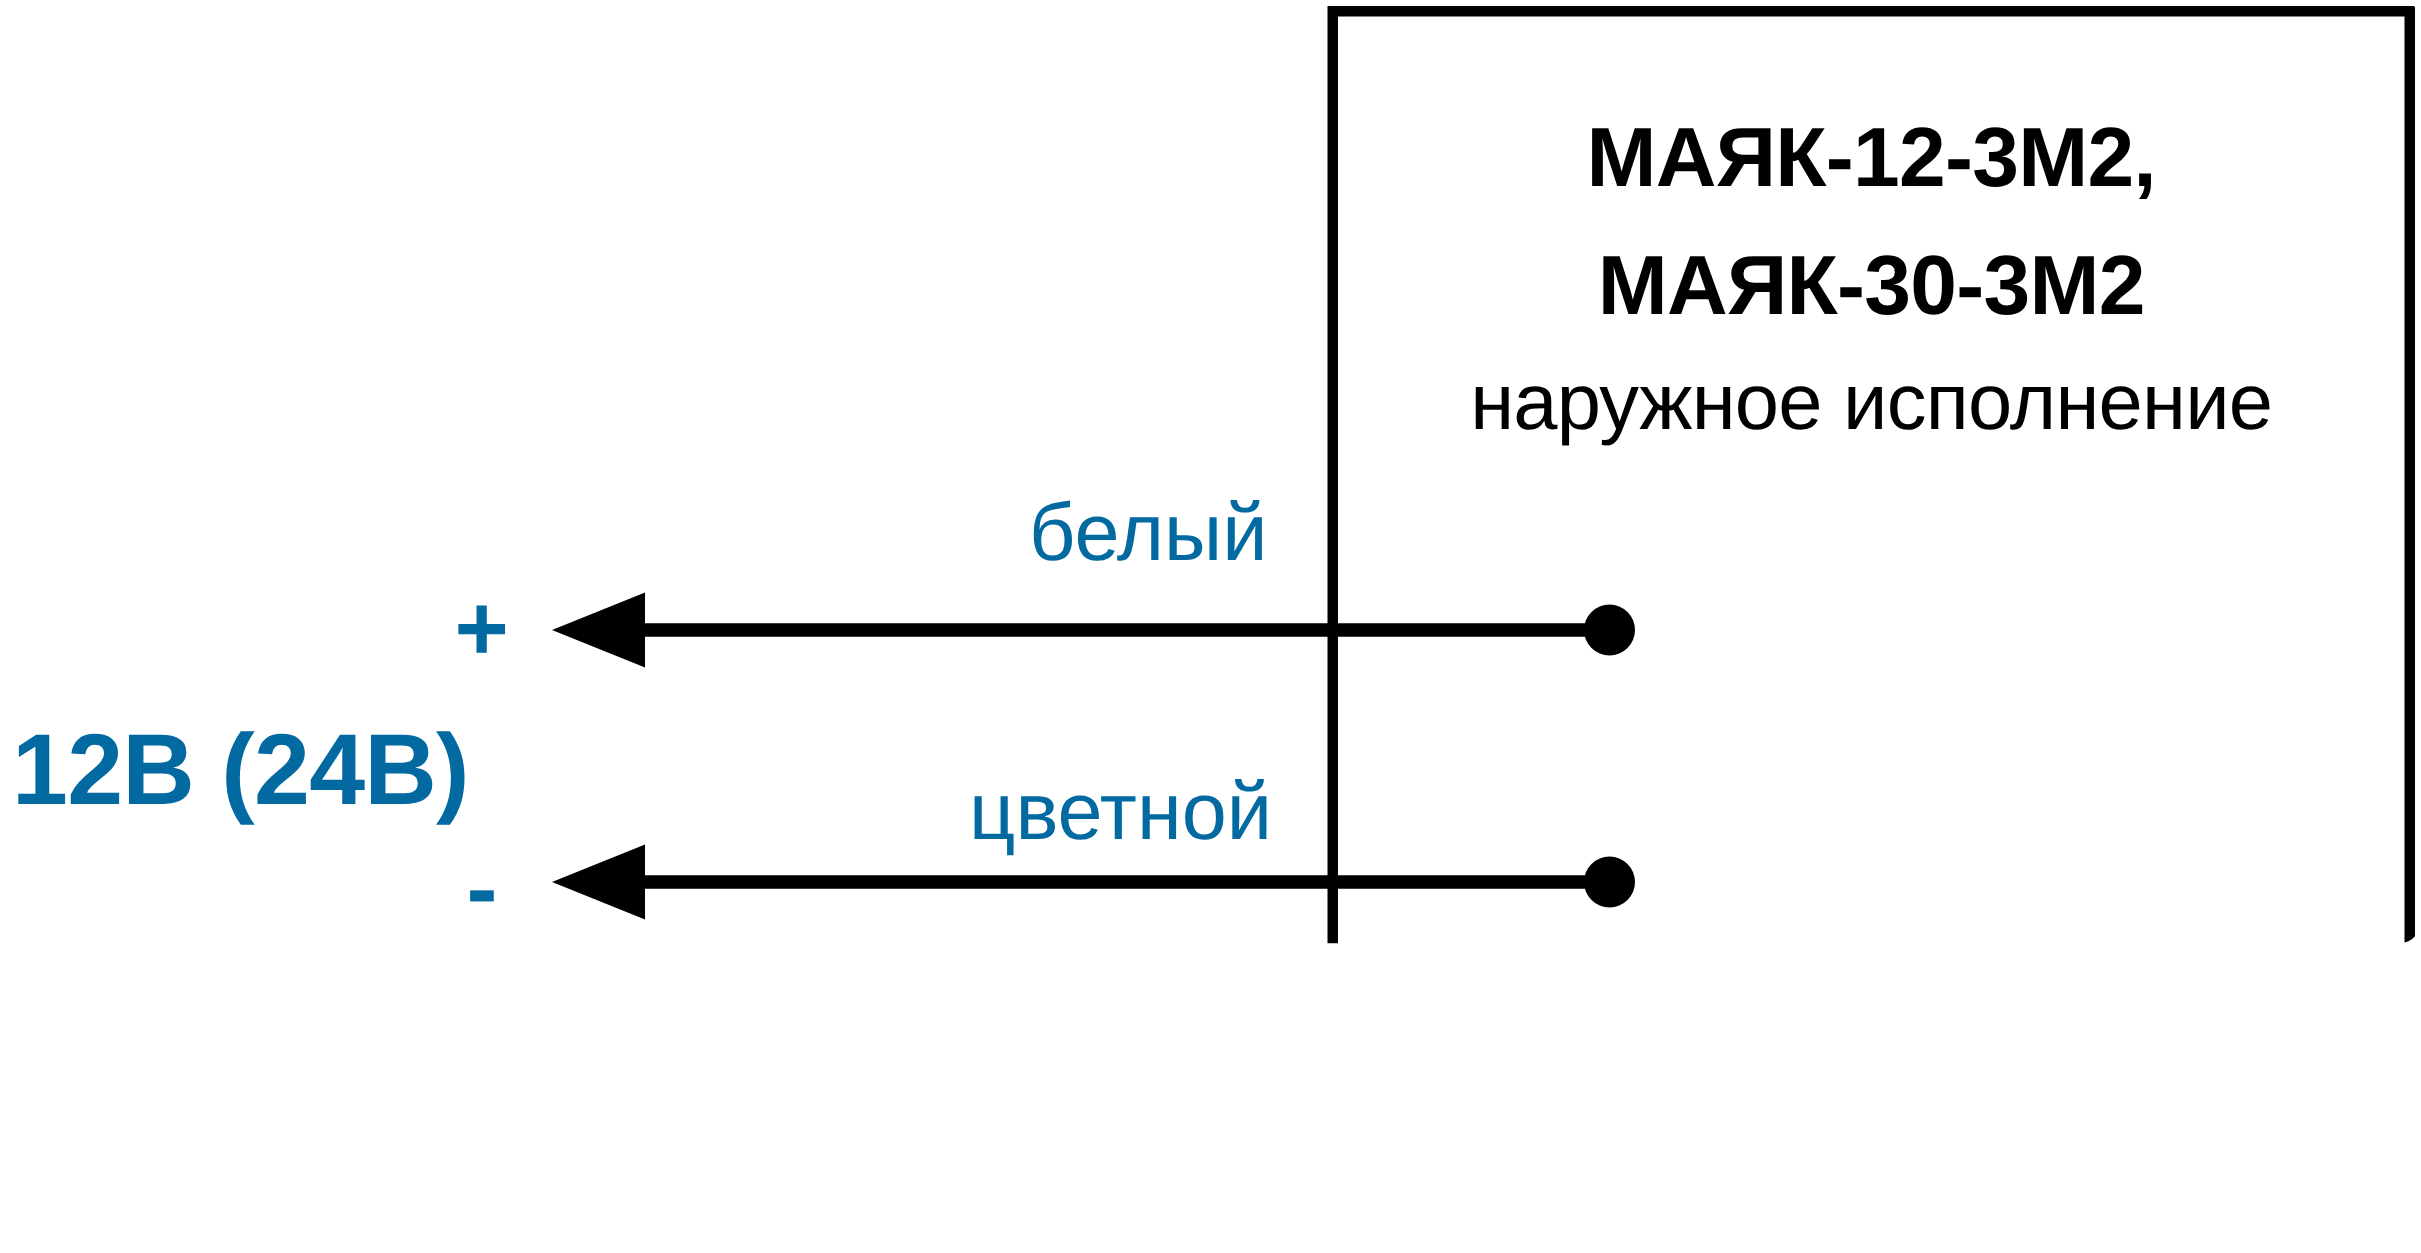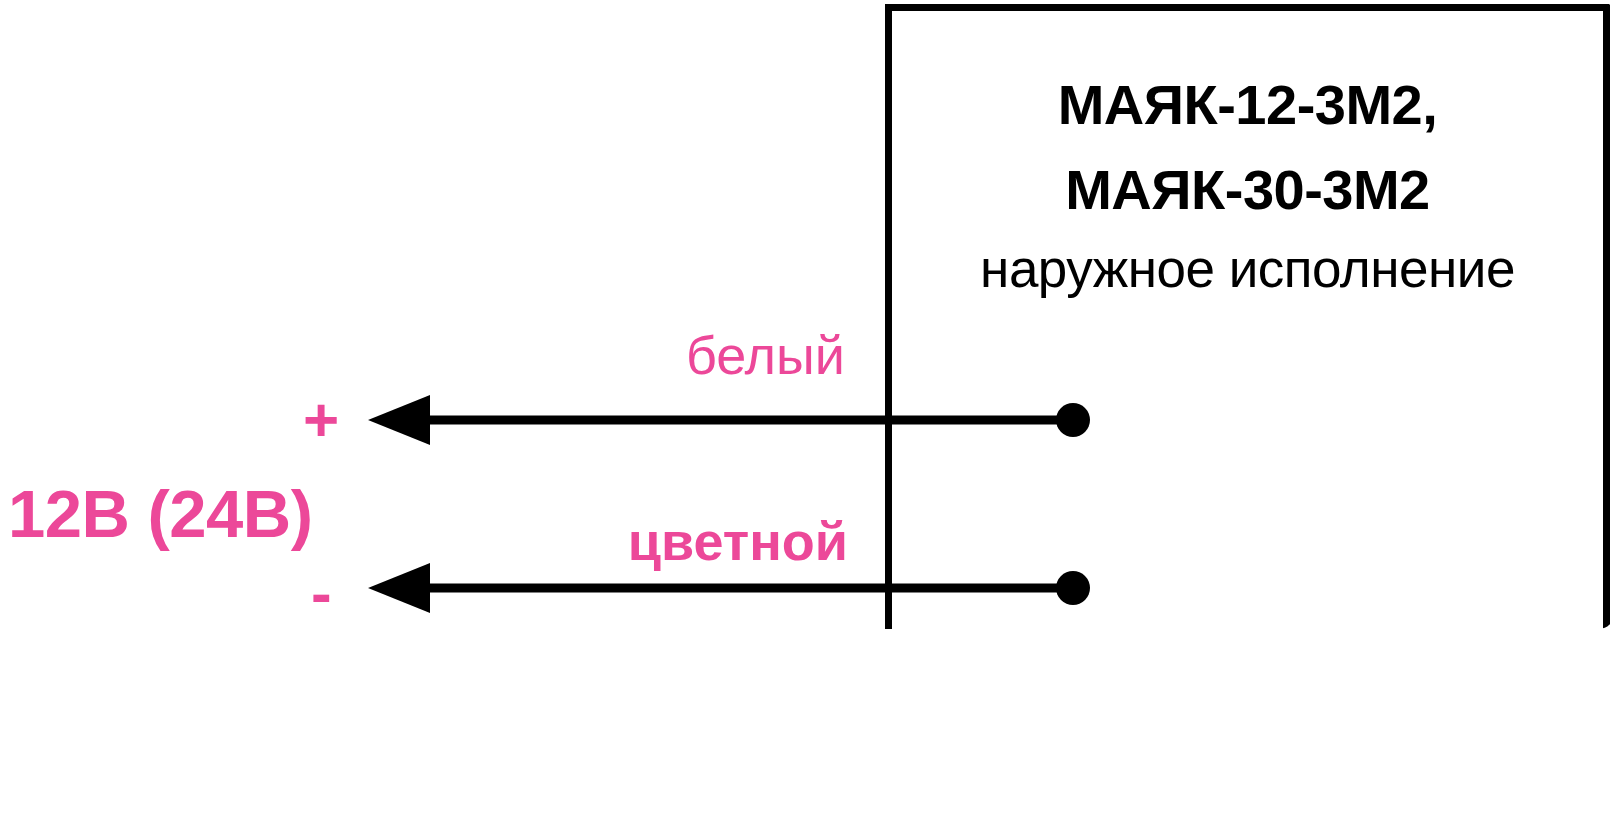--- a/index.html
+++ b/index.html
@@ -22,21 +22,21 @@
   .svg-layer {
     position: absolute;
     left: 0;
     top: 0;
     width: 1614px;
     height: 835px;
   }
   .txt {
     position: absolute;
     white-space: nowrap;
-    color: #ec4899;
+    color: #0369a1;
     line-height: 1;
   }
   
   #device-title-block {
     position: absolute;
     left: 893px;
     top: 62px;
     width: 709px;
     text-align: center;
   }
@@ -56,21 +56,21 @@
   #wire-label-top {
     right: 769px;
     top: 328px;
     font-size: 54px;
     font-weight: normal;
   }
   #wire-label-bottom {
     right: 766px;
     top: 514px;
     font-size: 54px;
-    font-weight: bold;
+    font-weight: normal;
   }
   
   #polarity-plus {
     left: 303px;
     top: 389px;
     font-size: 62px;
     font-weight: bold;
   }
   #polarity-minus {
     left: 311px;

